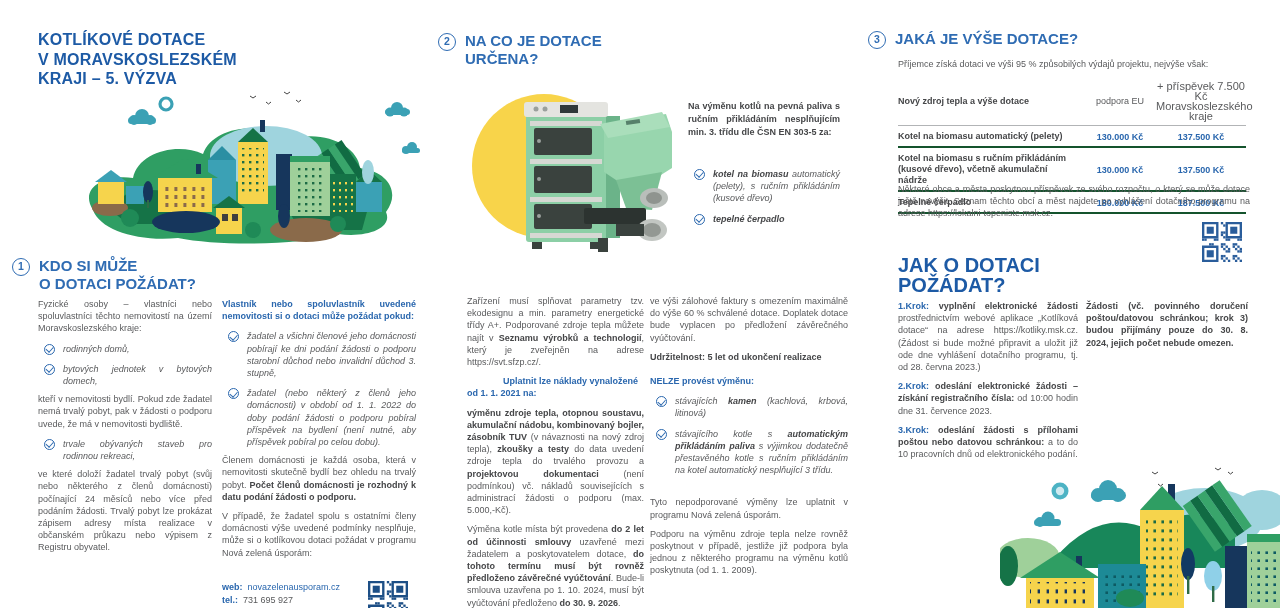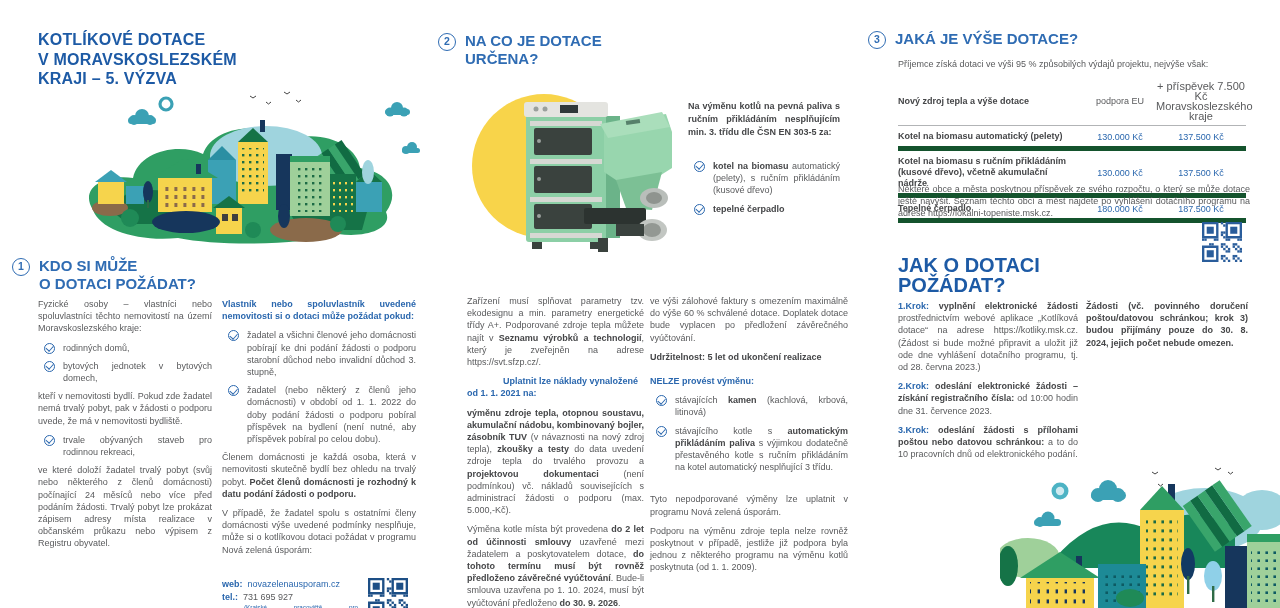--- a/index.html
+++ b/index.html
@@ -14,37 +14,37 @@
   .apply-title{left:898px;top:256px;color:#1d5aa5;font-weight:bold;font-size:20px;line-height:19.5px;}
   .sec-head{display:flex;gap:9px;color:#2f6cb3;font-weight:bold;font-size:15px;line-height:17.5px;}
   .badge{width:16px;height:16px;border:1.4px solid #2f6cb3;border-radius:50%;flex:0 0 auto;
          display:flex;align-items:center;justify-content:center;font-size:10.5px;font-weight:bold;margin-top:1px;}
   
   .col{font-size:9px;line-height:12.2px;color:#595a5c;text-align:justify;}
   .col p{margin:0 0 7px 0;}
   .bld{color:#454648;font-weight:bold;}
   .blu{color:#2a67ae;}
   .blub{color:#2a67ae;font-weight:bold;}
-  .bullet{display:flex;gap:8px;margin:0 0 6px 0;padding-left:6px;}
+  .bullet{display:flex;gap:8px;margin:8px 0 6px 0;padding-left:6px;font-style:italic;}
   .bullet .txt{flex:1;}
   .chk{width:9px;height:9px;border:1.5px solid #2a67ae;border-radius:50%;position:relative;flex:0 0 auto;margin-top:1px;display:inline-block;}
   .chk::after{content:"";position:absolute;left:2.1px;top:0.4px;width:4px;height:6.4px;
     border-right:1.6px solid #2a67ae;border-bottom:1.6px solid #2a67ae;transform:rotate(42deg);}
   
   .contact{display:flex;gap:10px;align-items:flex-start;margin-top:22px;}
   .contact .lines{width:136px;}
   .cline{display:flex;gap:5px;line-height:13px;}
   .cnote{font-size:6.3px;color:#2a67ae;line-height:8px;padding-left:22px;}
   
   .ptable{left:898px;top:76px;width:348px;font-size:9px;color:#454648;}
-  .trow{display:grid;grid-template-columns:186px 72px 90px;align-items:center;padding:5px 0 4px 0;border-bottom:5px solid #14532d;}
+  .trow{display:grid;grid-template-columns:186px 72px 90px;align-items:center;padding:5px 0 4px 0;border-bottom:2px solid #14532d;}
   .trow.head{border-bottom:1px solid #b2b4b6;}
   .tc1{padding-right:8px;font-weight:bold;line-height:11px;}
   .tc2,.tc3{text-align:center;}
-  .tval{font-weight:normal;color:#2a67ae;}
+  .tval{font-weight:bold;color:#2a67ae;}
   .thdr3{font-size:11px;line-height:10px;text-align:center;color:#595a5c;}
   .thdr2{color:#595a5c;}
   
   .step{margin:0 0 9px 0;}
   .qr{display:block;}
   .qr-navy{fill:#1d4f86;color:#1d4f86;}
   .qr-blue{fill:#2a5d9b;color:#2a5d9b;}
   svg{display:block;}
 </style>
 </head>

